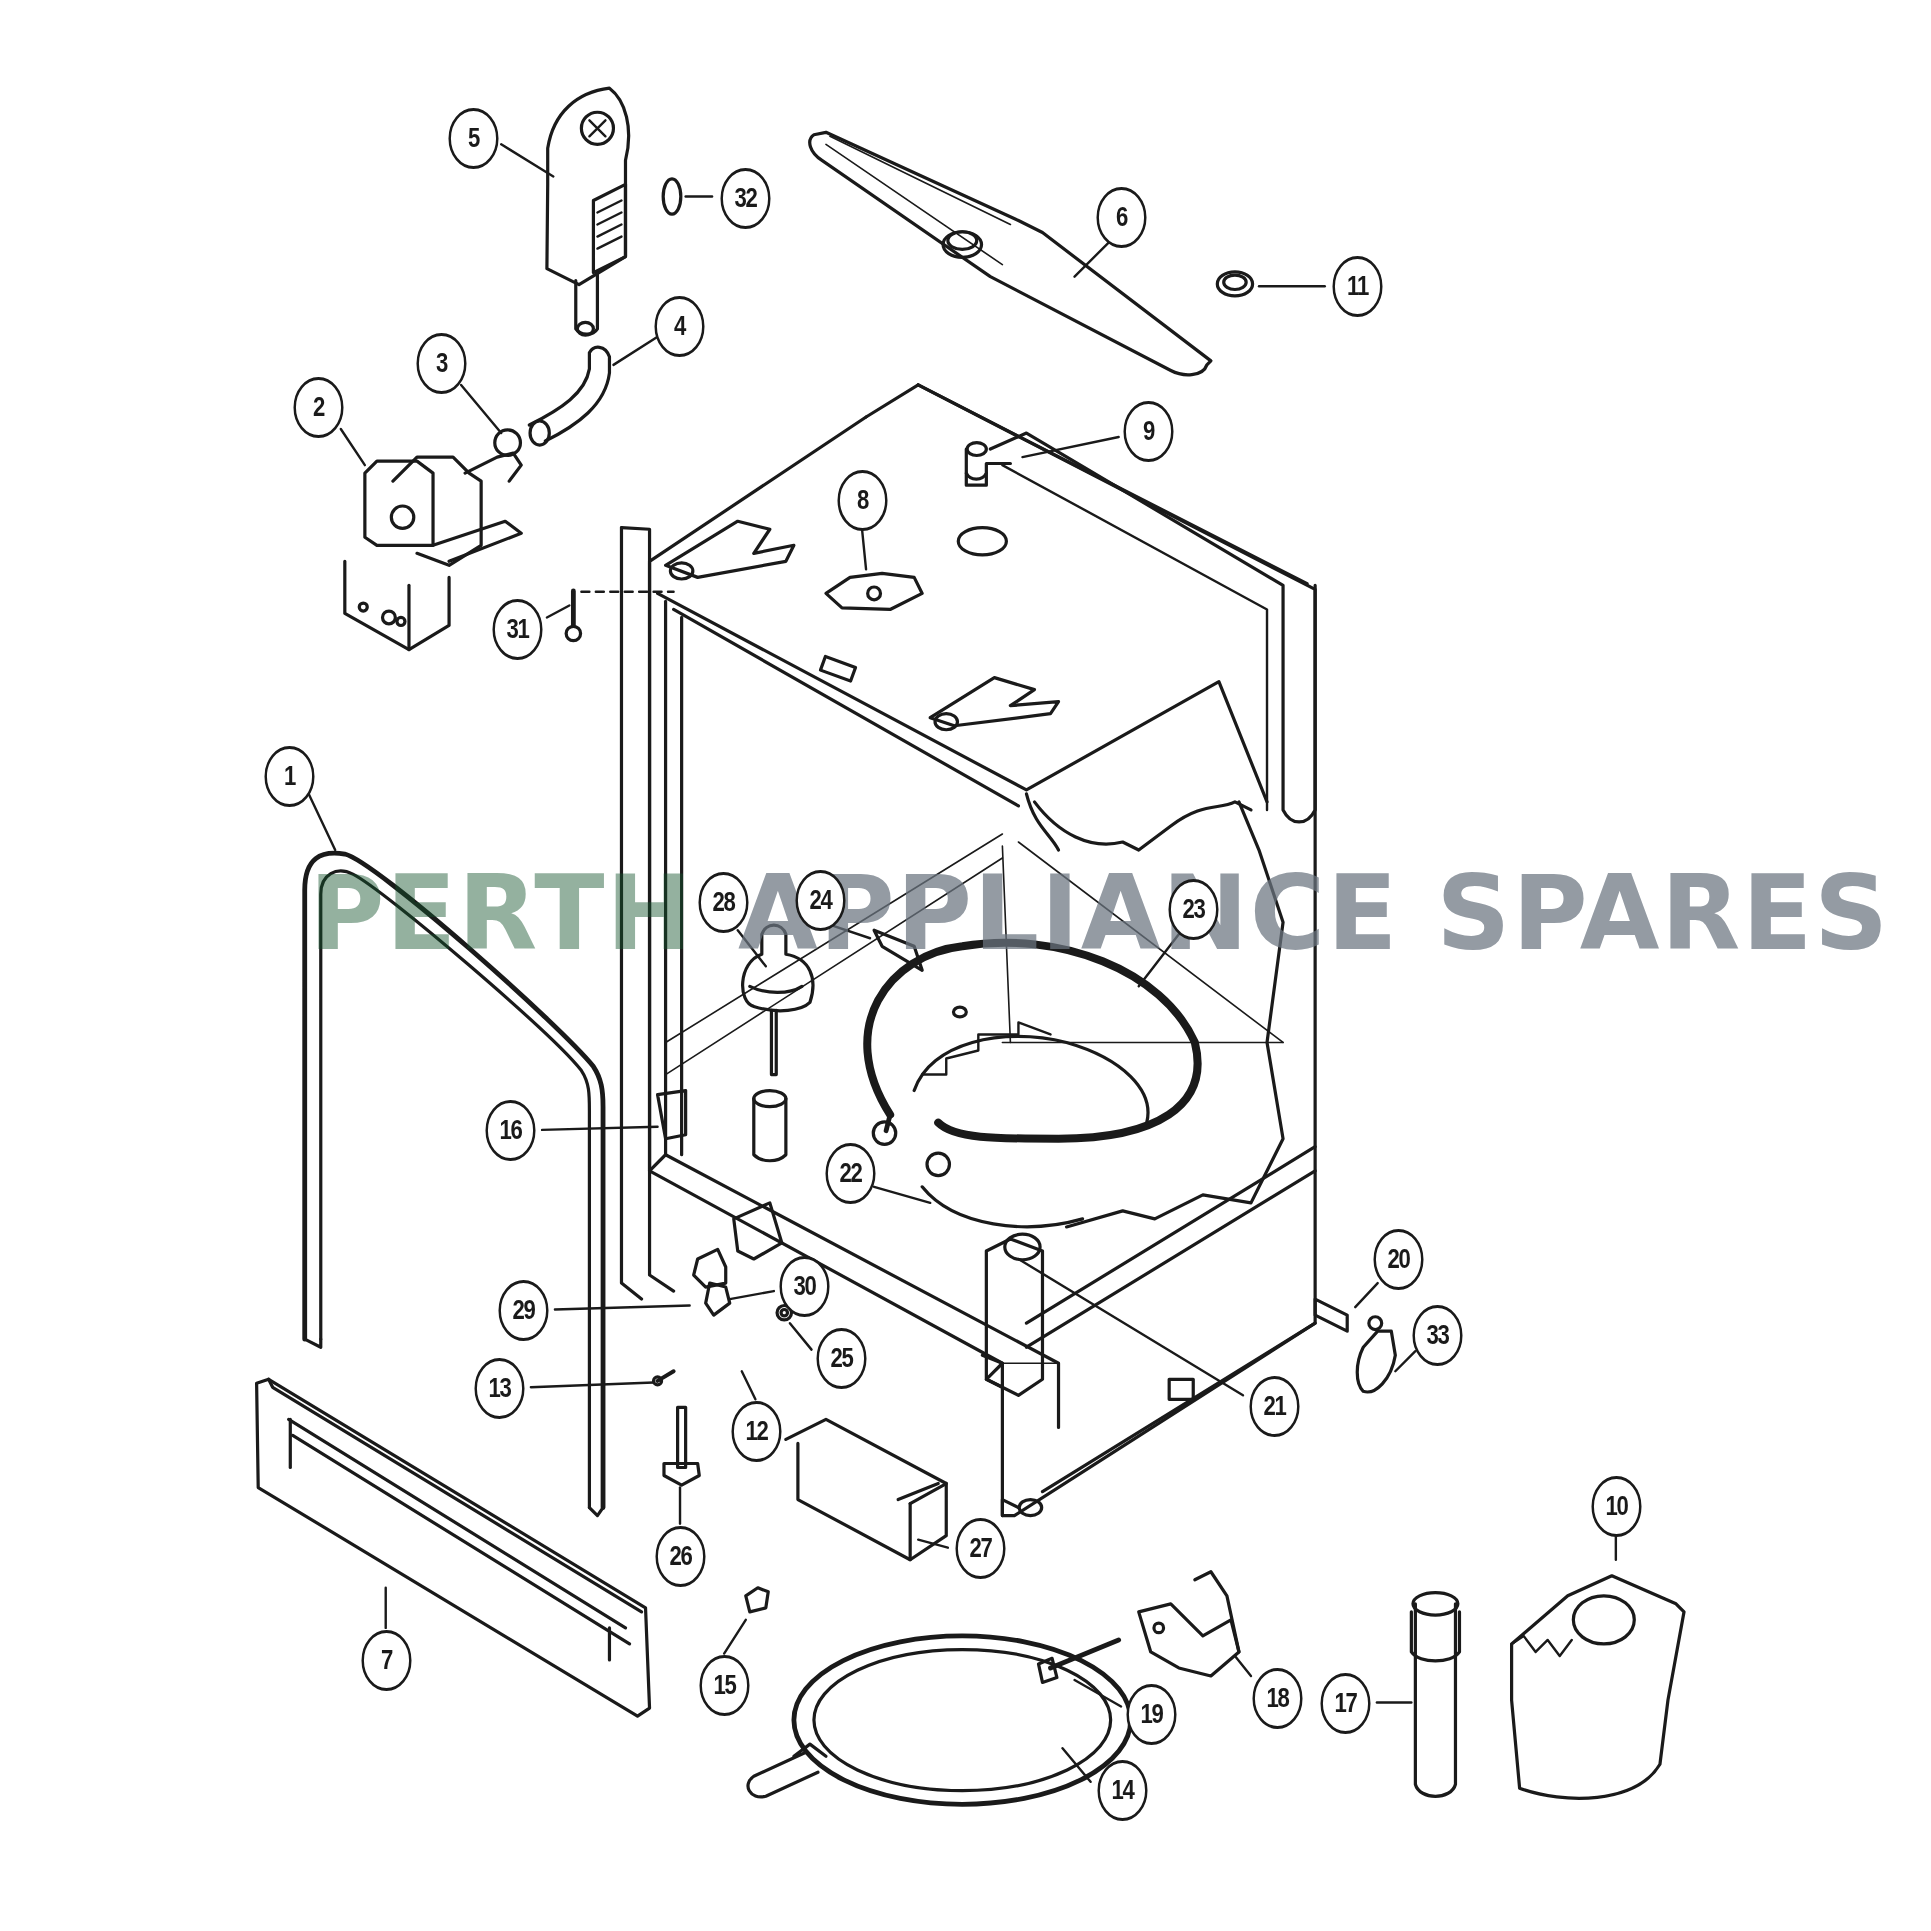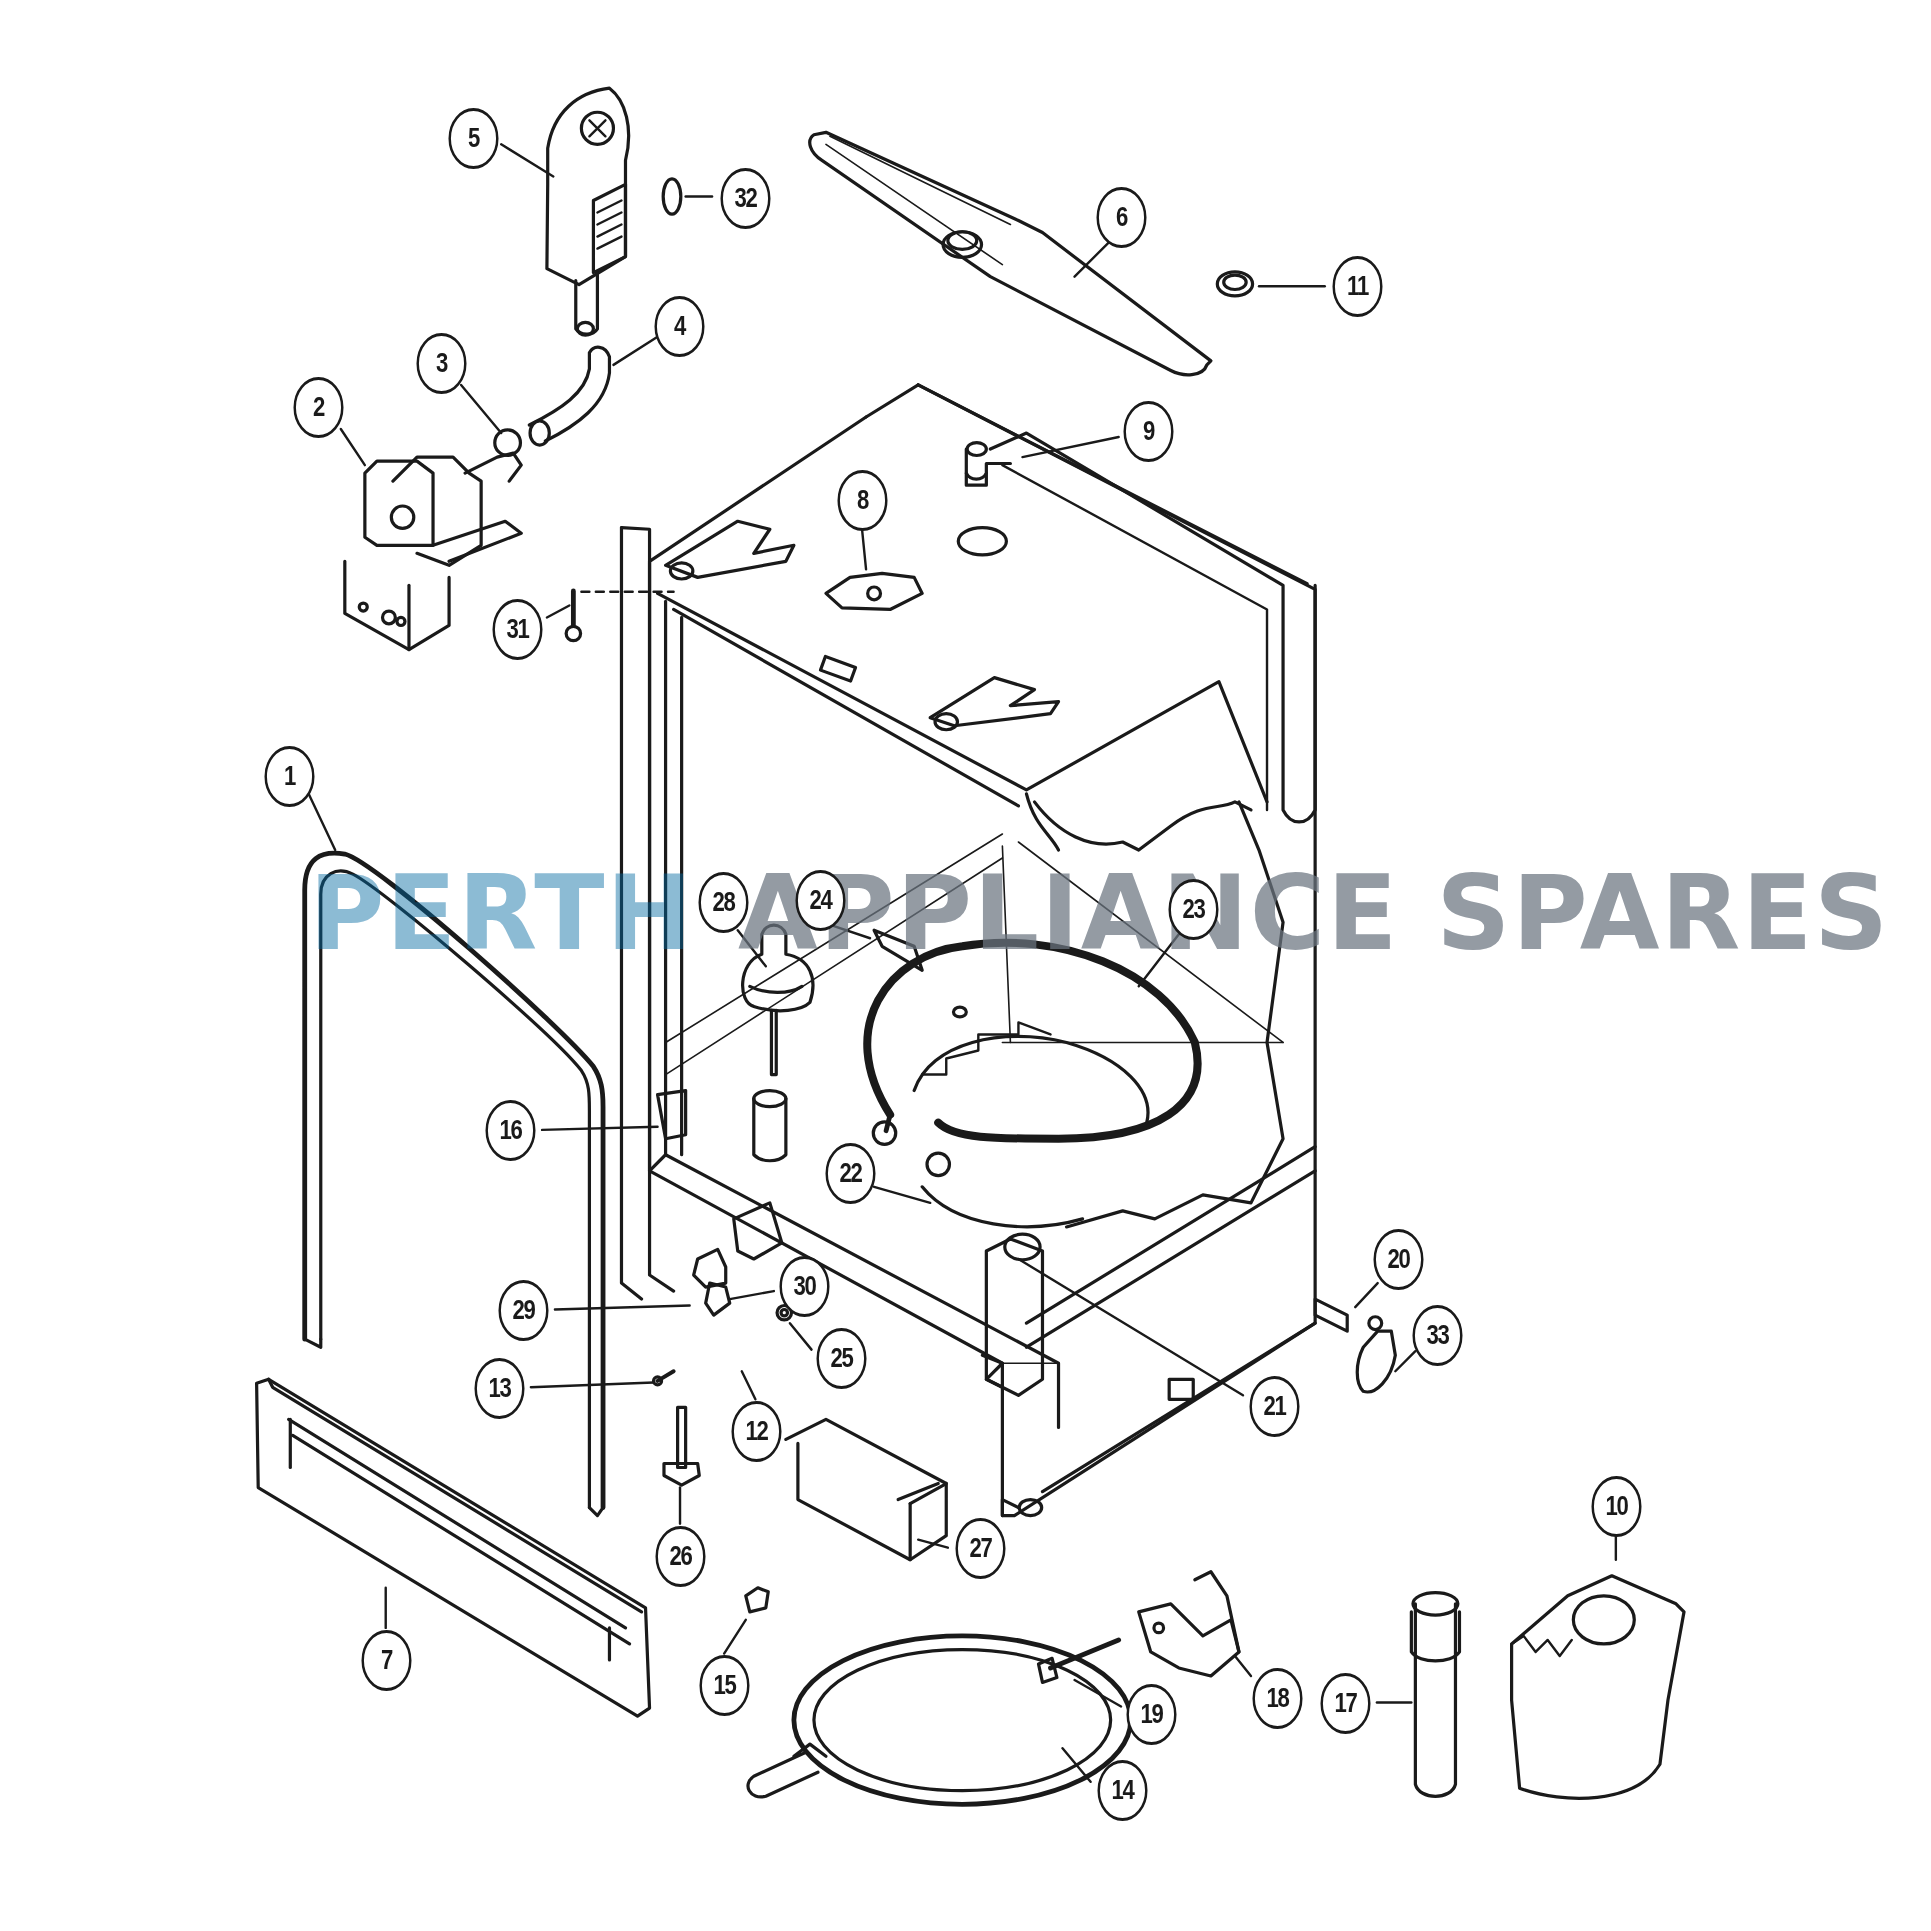--- a/index.html
+++ b/index.html
@@ -1,20 +1,20 @@
 <!DOCTYPE html>
 <html style="font-size:13px"><head>
 <meta charset="utf-8">
 <style>
   html, body { margin:0; padding:0; background:#ffffff; }
   body { width:1931px; height:1931px; position:relative; overflow:hidden; font-family:"Liberation Sans", sans-serif; }
   #diagram { position:absolute; left:0; top:0; width:1931px; height:1931px; }
   .callout { position:absolute; width:61px; height:61px; margin-left:-30.5px; margin-top:-30.5px; border:3.2px solid #1a1a1a; border-radius:50%; background:#fff; box-sizing:border-box; display:flex; align-items:center; justify-content:center; font-family:"Liberation Sans", sans-serif; font-weight:bold; font-size:27px; color:#1a1a1a; letter-spacing:-1.6px; transform:scaleX(0.82); cursor:pointer; }
   .watermark { position:absolute; left:309px; top:862px; font-family:"DejaVu Sans", sans-serif; font-weight:bold; font-size:103px; letter-spacing:1.6px; white-space:nowrap; pointer-events:none; line-height:1; }
-  .wm-a { color:#0369a1; opacity:0.45; }
+  .wm-a { color:#14532d; opacity:0.45; }
   .wm-b { color:#6b7580; opacity:0.72; }
 </style>
 </head>
 <body>
 
 <svg id="diagram" viewBox="0 0 2408 2408" xmlns="http://www.w3.org/2000/svg" fill="none" stroke="#1a1a1a" stroke-width="4" stroke-linejoin="round" stroke-linecap="round">
 
   <g>
     <path d="M1145 480 L1640 735 L1640 1650 L1265 1890 L1250 1890 L1250 1700 L810 1460 L810 700 L1080 520"></path>
     <path d="M1145 480 L1080 520"></path>

